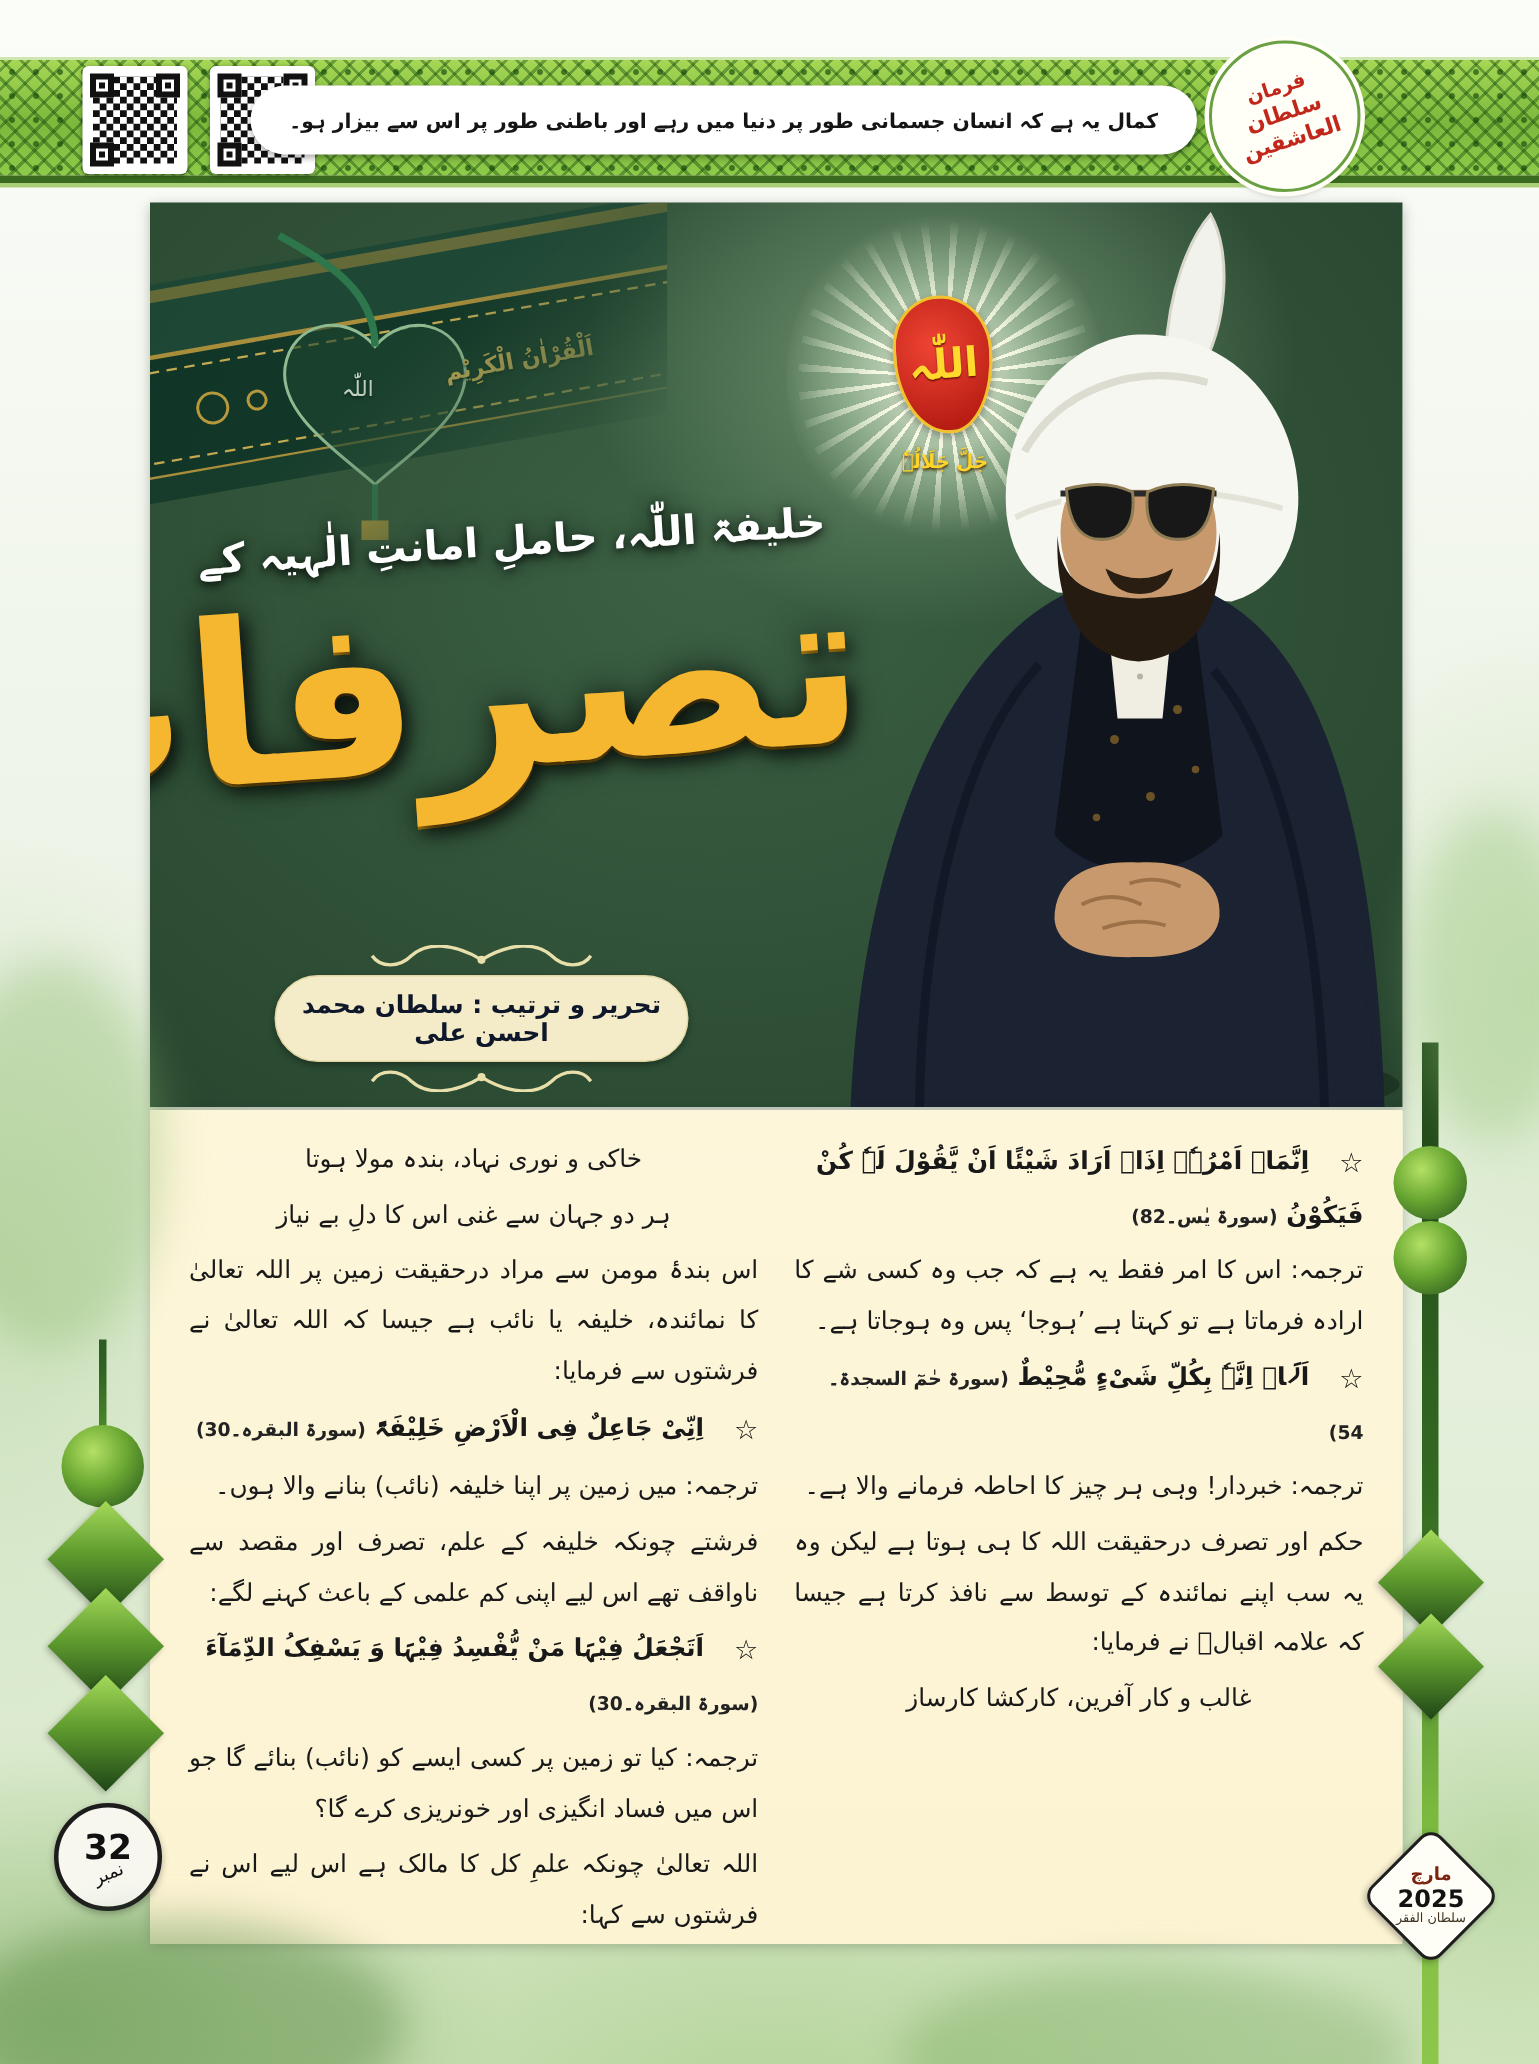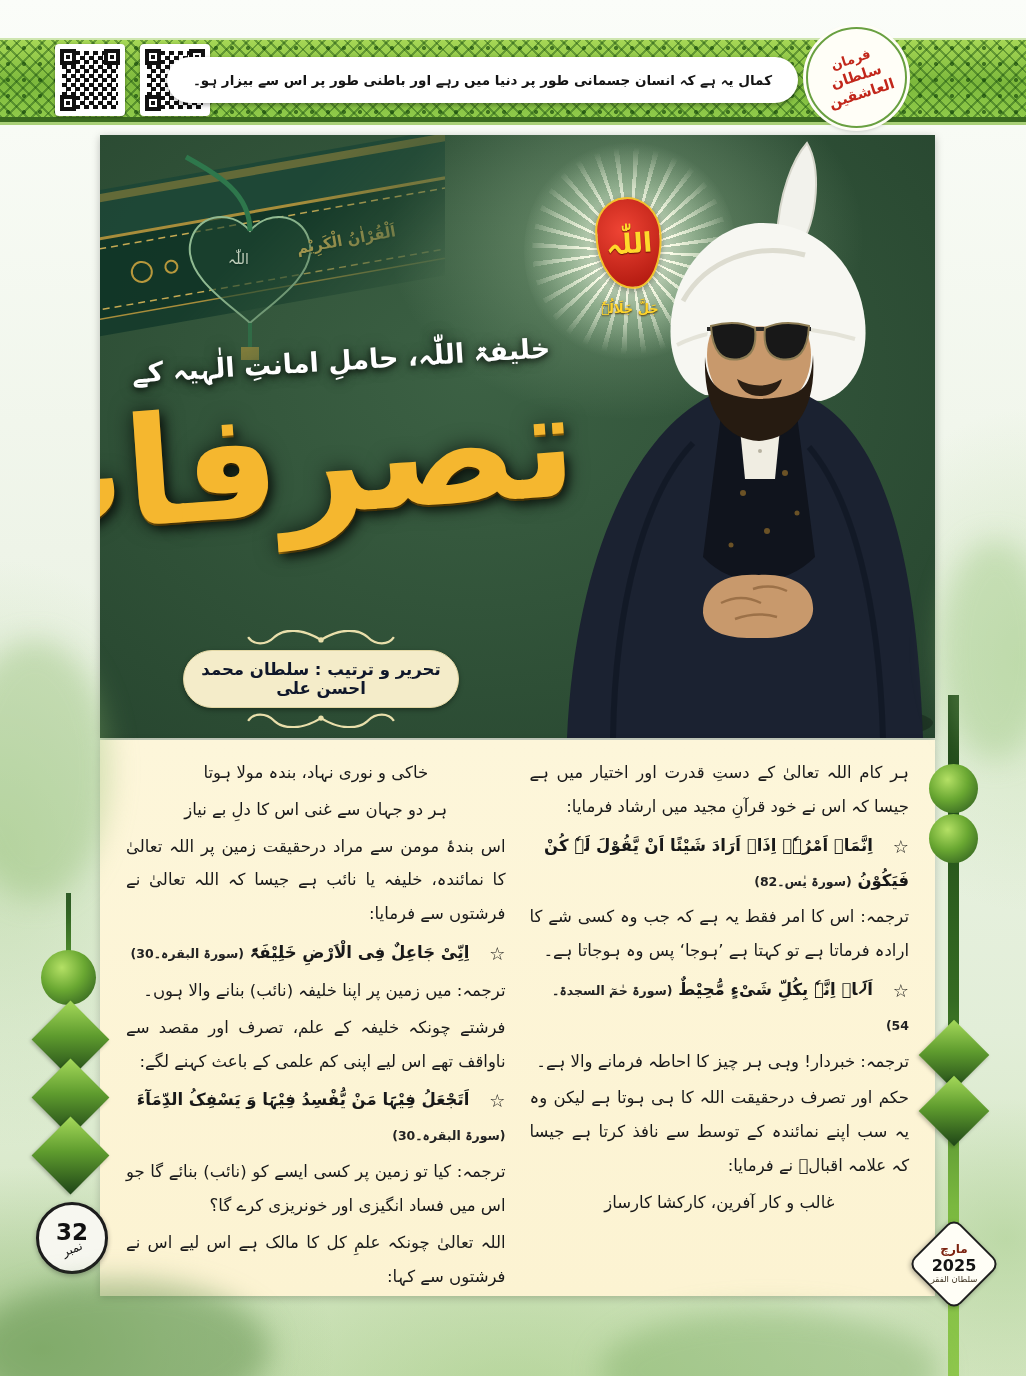--- a/index.html
+++ b/index.html
@@ -255,21 +255,20 @@
       <svg class="flourish" viewBox="0 0 170 20" style="transform:scaleY(-1)">
         <path d="M85,11 C64,-2 44,-2 33,8 C24,17 10,17 4,8 M85,11 C106,-2 126,-2 137,8 C146,17 160,17 166,8" stroke="#e9dfab" stroke-width="2.5" fill="none"></path>
           <circle cx="85" cy="11" r="3" fill="#e9dfab"></circle>
       </svg>
     </div>
   </div>
 
   <div class="body-panel">
     <div class="cols">
       <div class="col">
-        <p class="para">ہر کام اللہ تعالیٰ کے دستِ قدرت اور اختیار میں ہے جیسا کہ اس نے خود قرآنِ مجید میں ارشاد فرمایا:</p>
         <p class="verse"><span class="star">☆</span><span>اِنَّمَاۤ اَمْرُہٗۤ اِذَاۤ اَرَادَ شَیْئًا اَنْ یَّقُوْلَ لَہٗ کُنْ فَیَکُوْنُ</span> <span class="ref">(سورۃ یٰس۔82)</span></p>
         <p class="para">ترجمہ: اس کا امر فقط یہ ہے کہ جب وہ کسی شے کا ارادہ فرماتا ہے تو کہتا ہے ’ہوجا‘ پس وہ ہوجاتا ہے۔</p>
         <p class="verse"><span class="star">☆</span><span>اَلَاۤ اِنَّہٗ بِکُلِّ شَیْءٍ مُّحِیْطٌ</span> <span class="ref">(سورۃ حٰمٓ السجدۃ۔54)</span></p>
         <p class="para">ترجمہ: خبردار! وہی ہر چیز کا احاطہ فرمانے والا ہے۔</p>
         <p class="para">حکم اور تصرف درحقیقت اللہ کا ہی ہوتا ہے لیکن وہ یہ سب اپنے نمائندہ کے توسط سے نافذ کرتا ہے جیسا کہ علامہ اقبالؒ نے فرمایا:</p>
         <p class="couplet">غالب و کار آفرین، کارکشا کارساز</p>
       </div>
       <div class="col">
         <p class="couplet">خاکی و نوری نہاد، بندہ مولا ہوتا</p>
         <p class="couplet">ہر دو جہان سے غنی اس کا دلِ بے نیاز</p>

